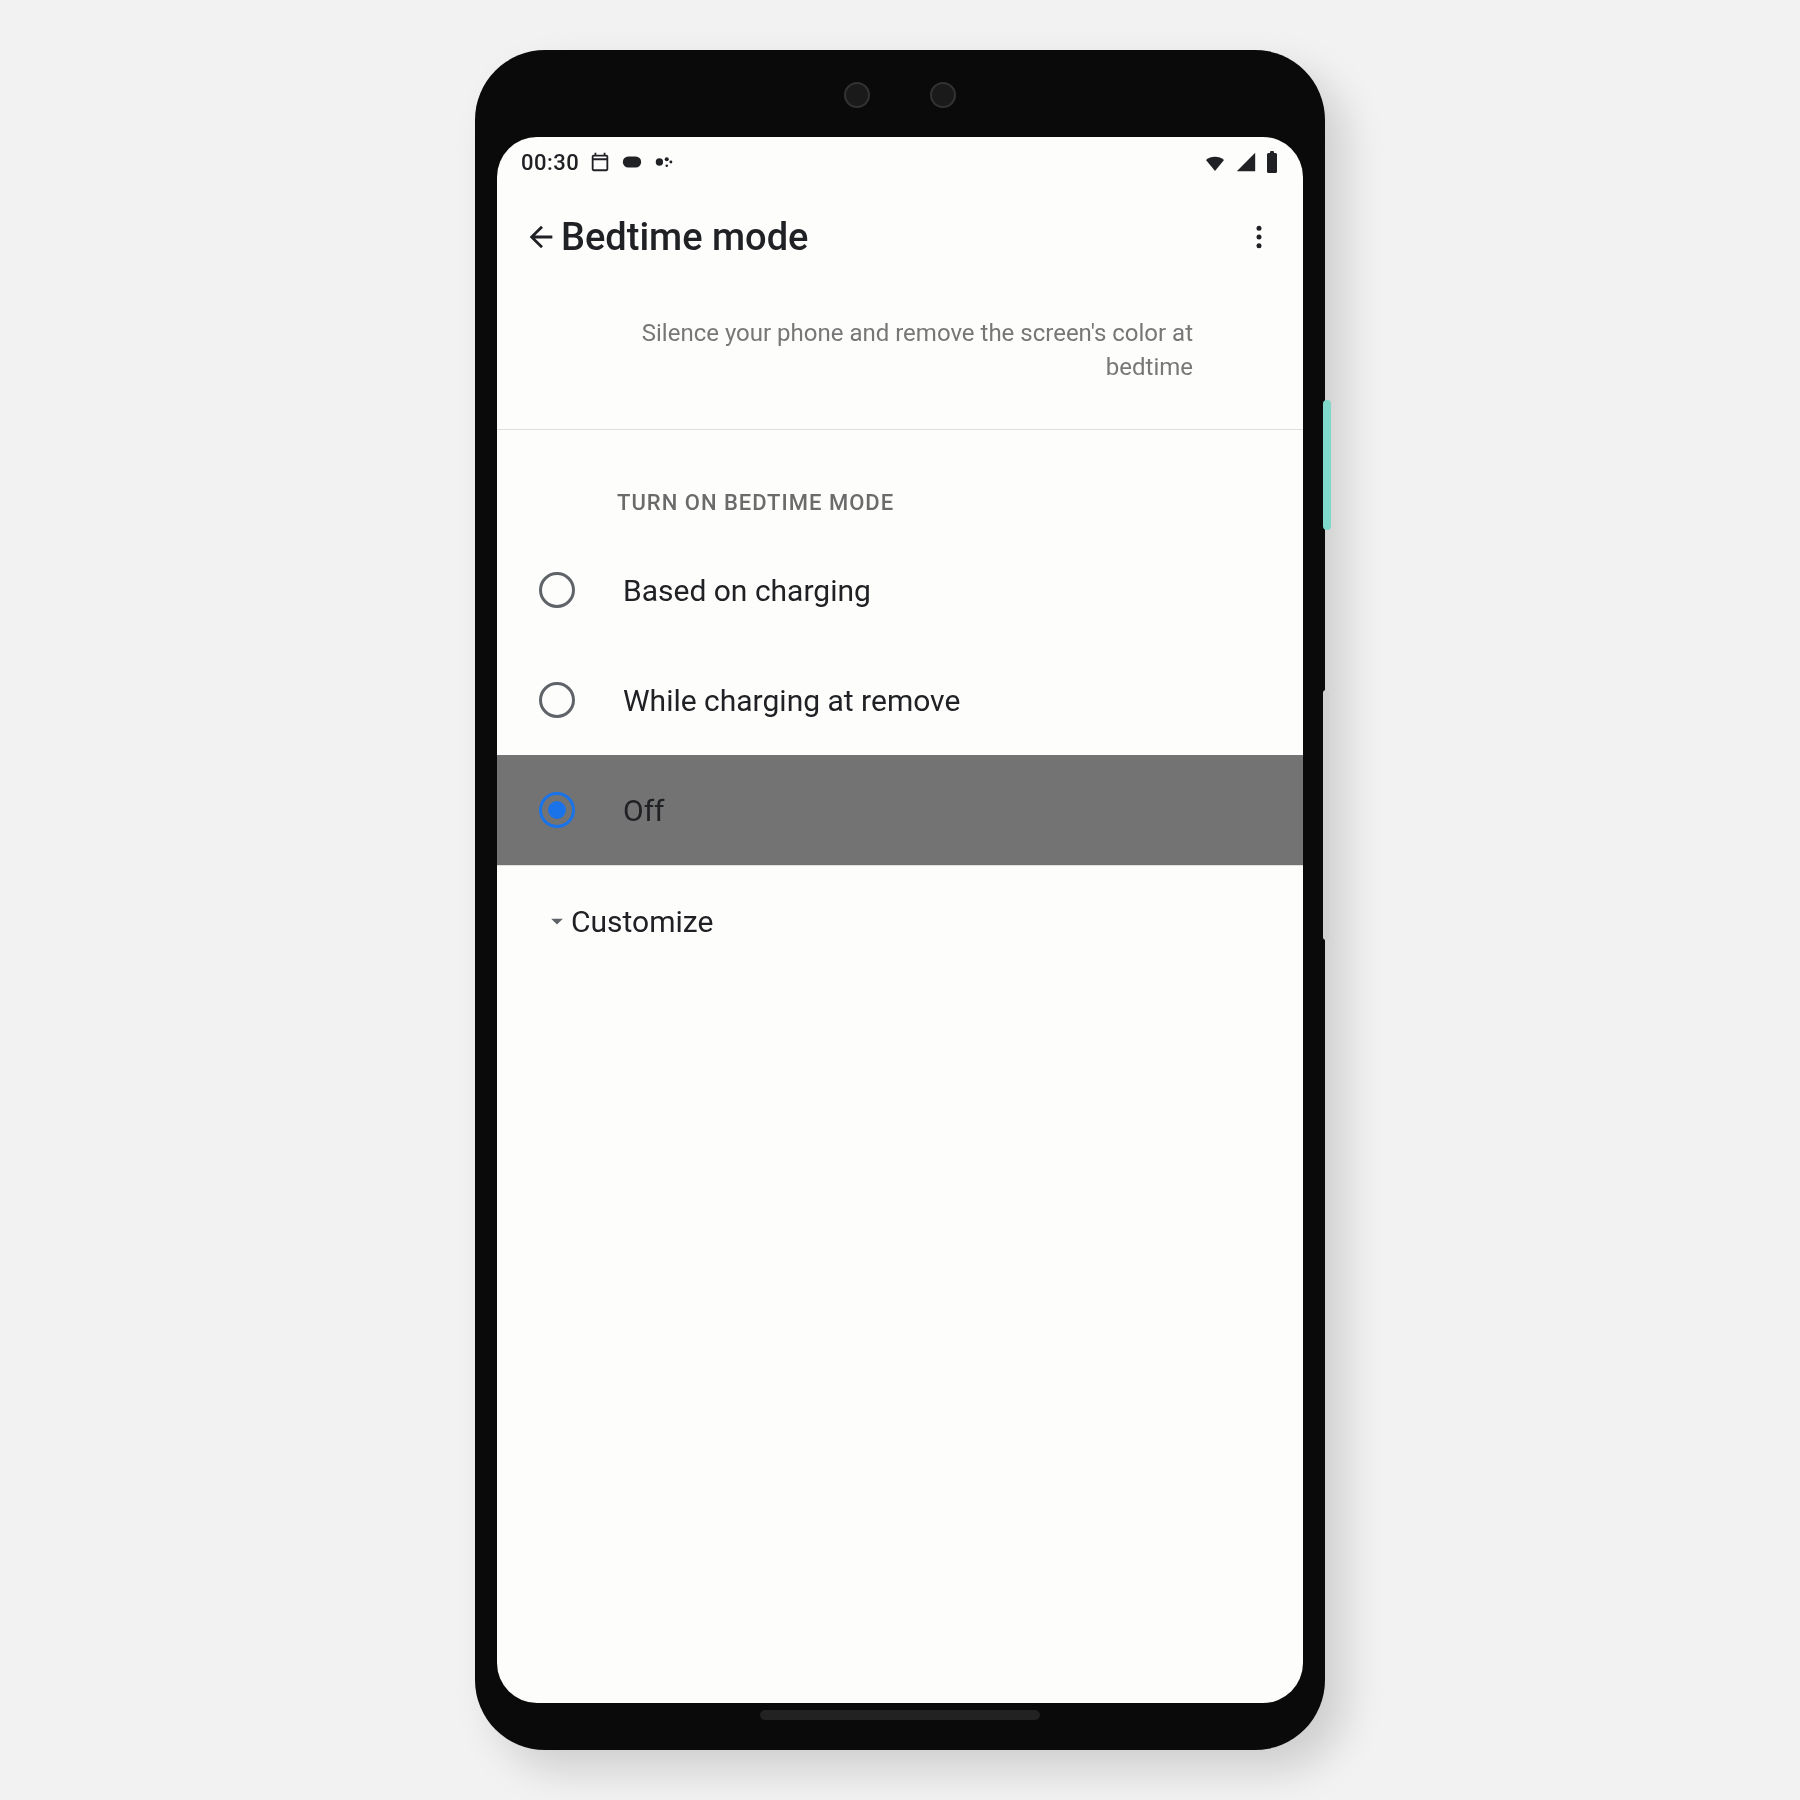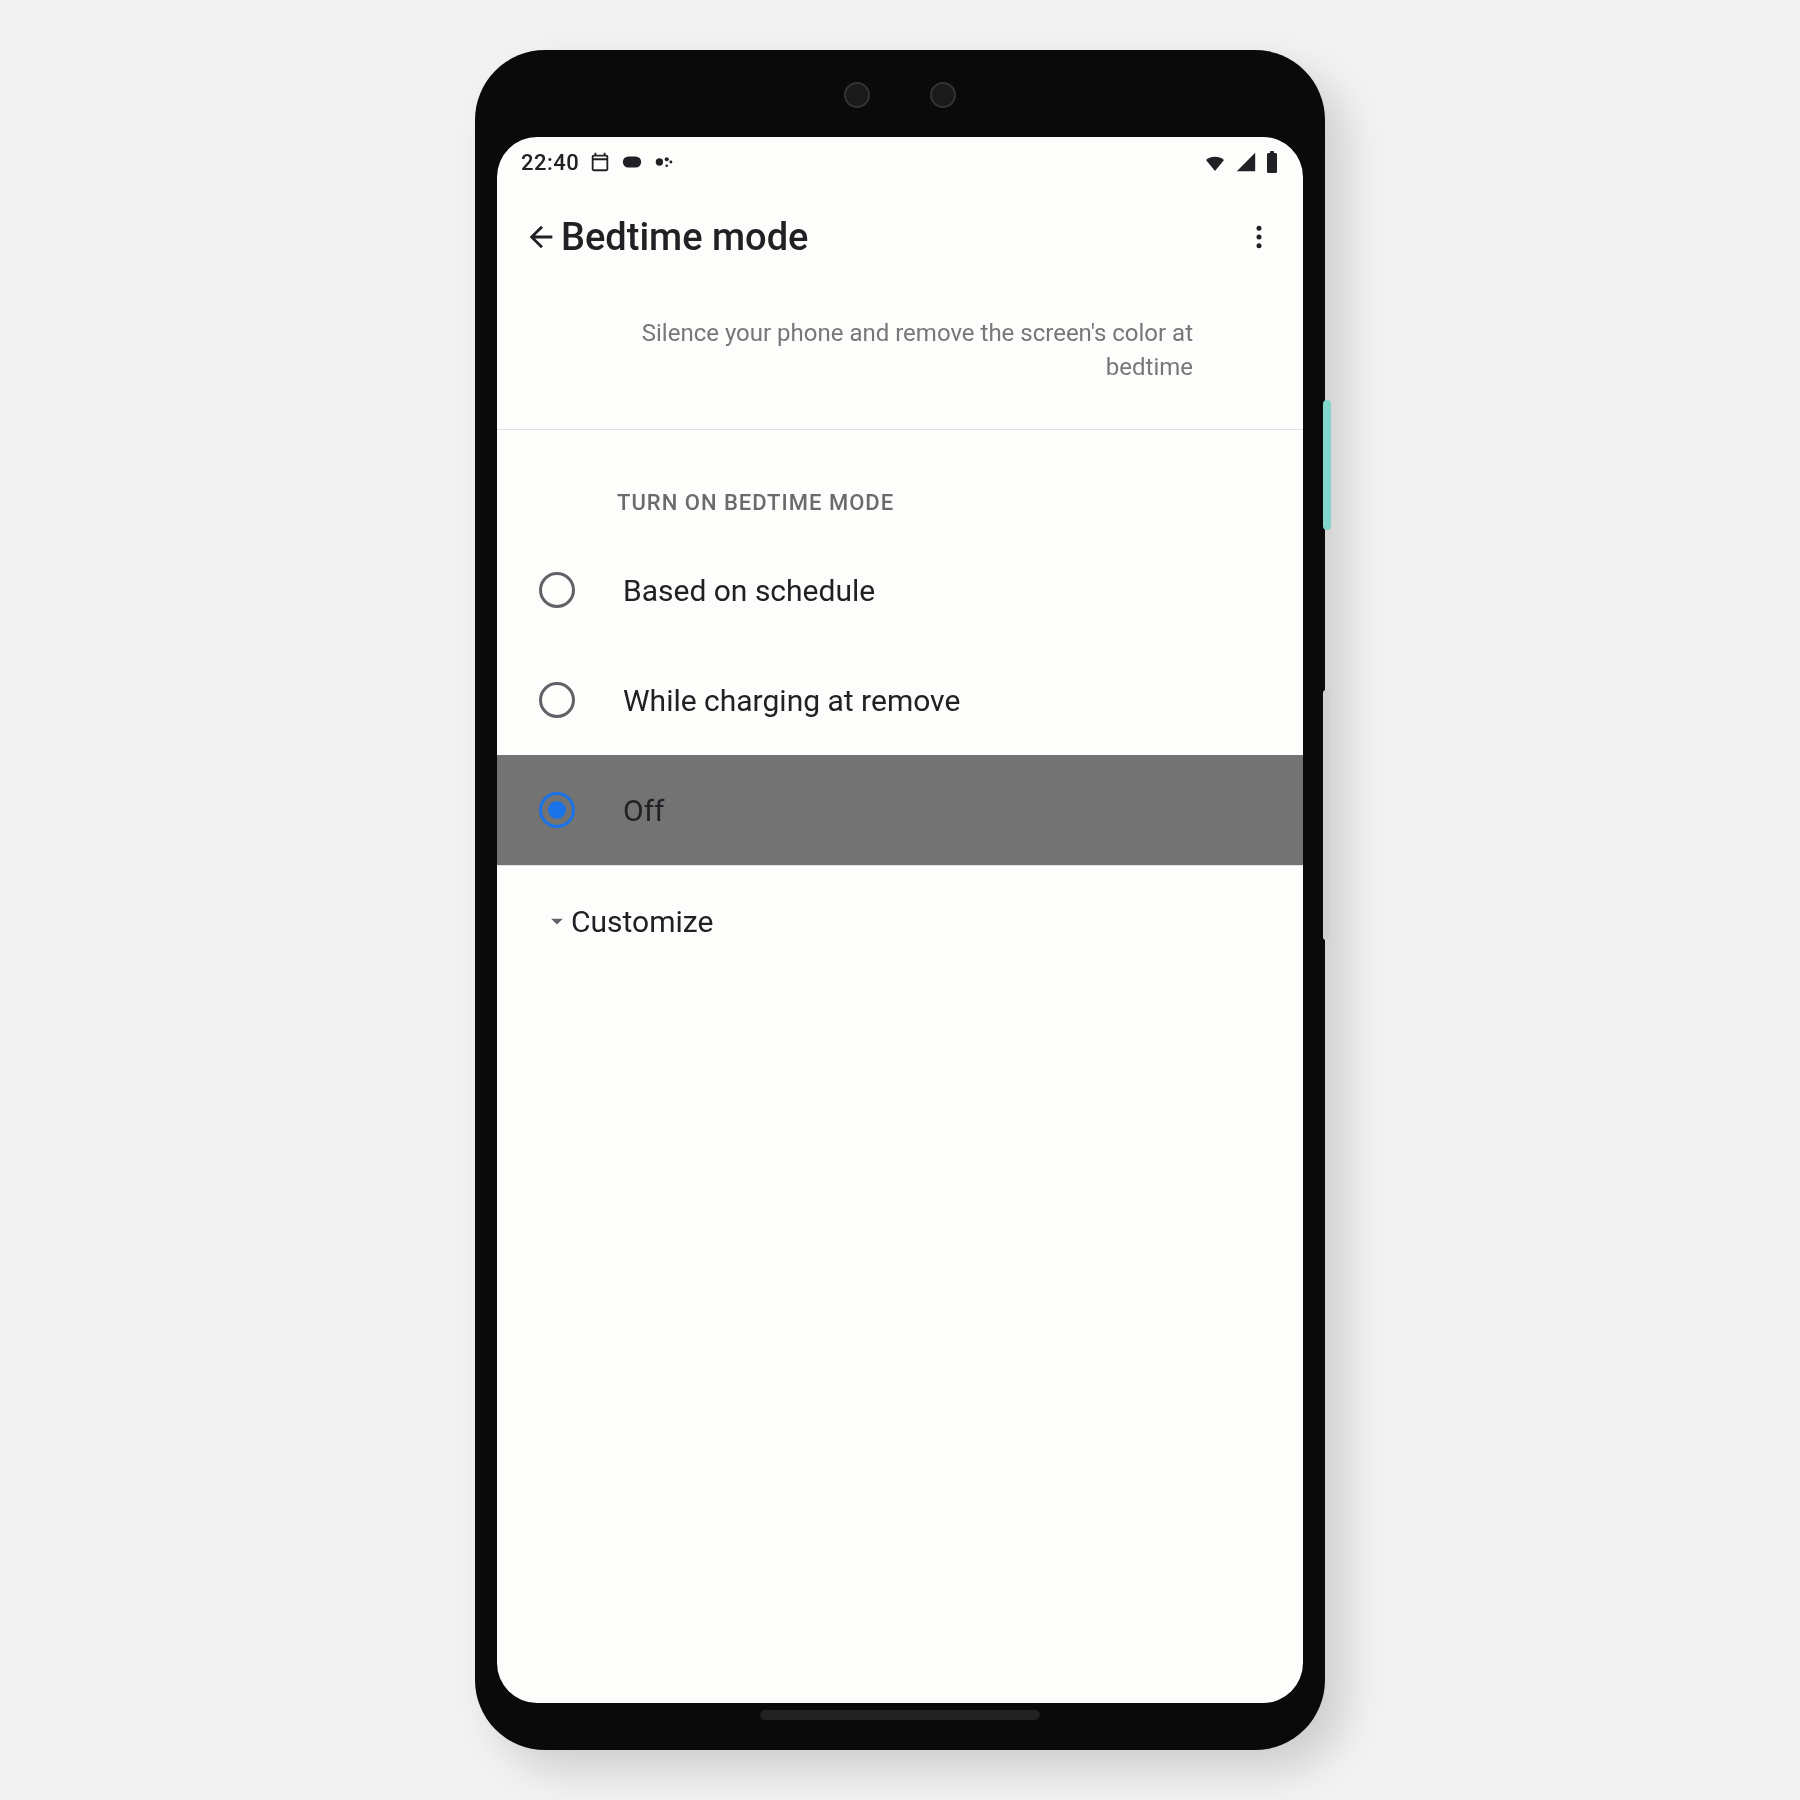--- a/index.html
+++ b/index.html
@@ -189,21 +189,21 @@
   <div class="phone-speaker">
     <div class="phone-cam"></div>
     <div class="phone-cam"></div>
   </div>
   <div class="phone-bottom-speaker"></div>
 
   <div class="screen">
 
     <div class="status-bar">
       <div class="status-left">
-        <span class="status-time">22:40</span>
+        <span class="status-time">00:30</span>
         <span>
           <svg width="22" height="22" viewBox="0 0 24 24" fill="#202124">
               <path d="M19 4h-1V2h-2v2H8V2H6v2H5a2 2 0 0 0-2 2v14a2 2 0 0 0 2 2h14a2 2 0 0 0 2-2V6a2 2 0 0 0-2-2zm0 16H5V10h14v10zM5 8V6h14v2H5z"></path>
             </svg>
         </span>
         <span>
           <svg width="22" height="22" viewBox="0 0 24 24" fill="#202124">
               <rect x="2" y="6" width="20" height="12" rx="6"></rect>
             </svg>
         </span>
@@ -253,21 +253,21 @@
     </div>
 
     <div class="description">Silence your phone and remove the screen's color at bedtime</div>
 
     <div class="divider"></div>
 
     <div class="section-header">TURN ON BEDTIME MODE</div>
 
     <div class="radio-row">
       <div class="radio-outer"></div>
-      <div class="radio-label">Based on schedule</div>
+      <div class="radio-label">Based on charging</div>
     </div>
 
     <div class="radio-row">
       <div class="radio-outer"></div>
       <div class="radio-label">While charging at remove</div>
     </div>
 
     <div class="radio-row selected">
       <div class="radio-outer on">
         <div class="radio-inner"></div>

